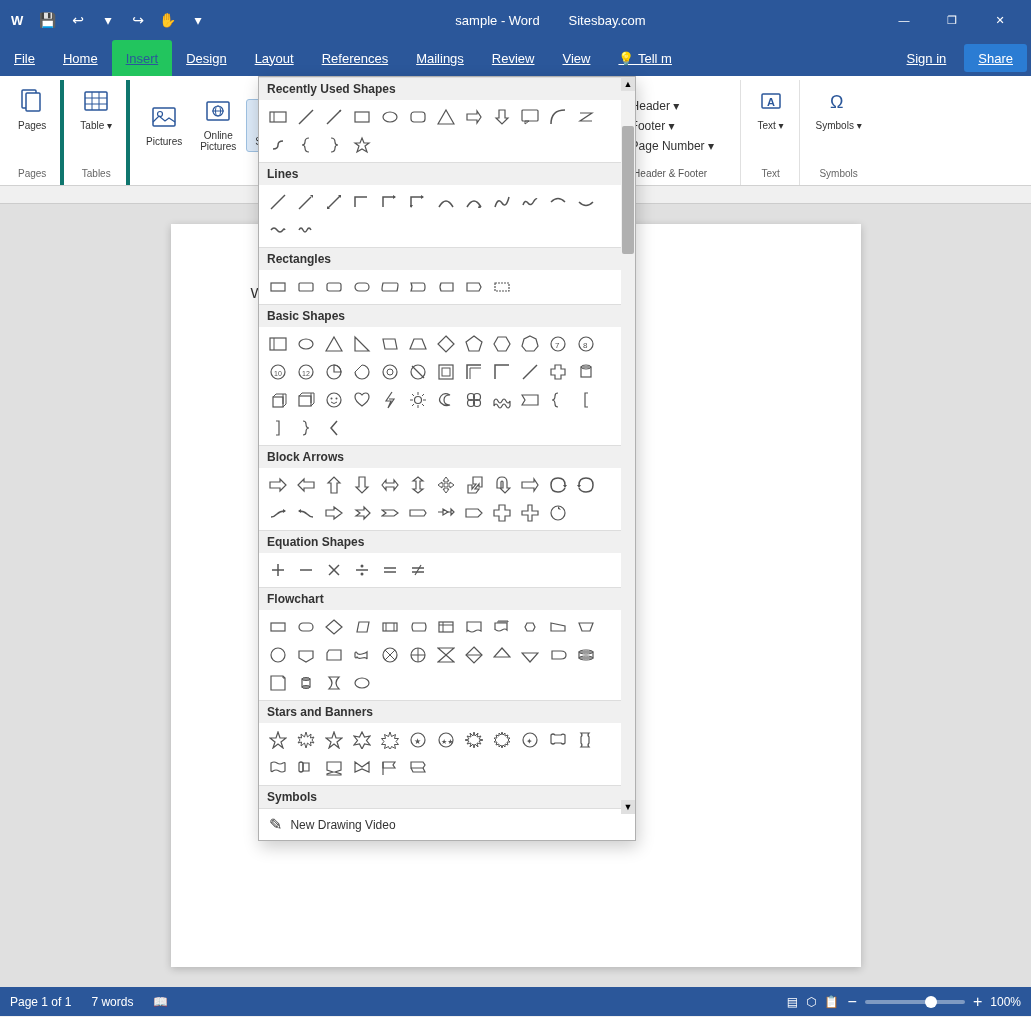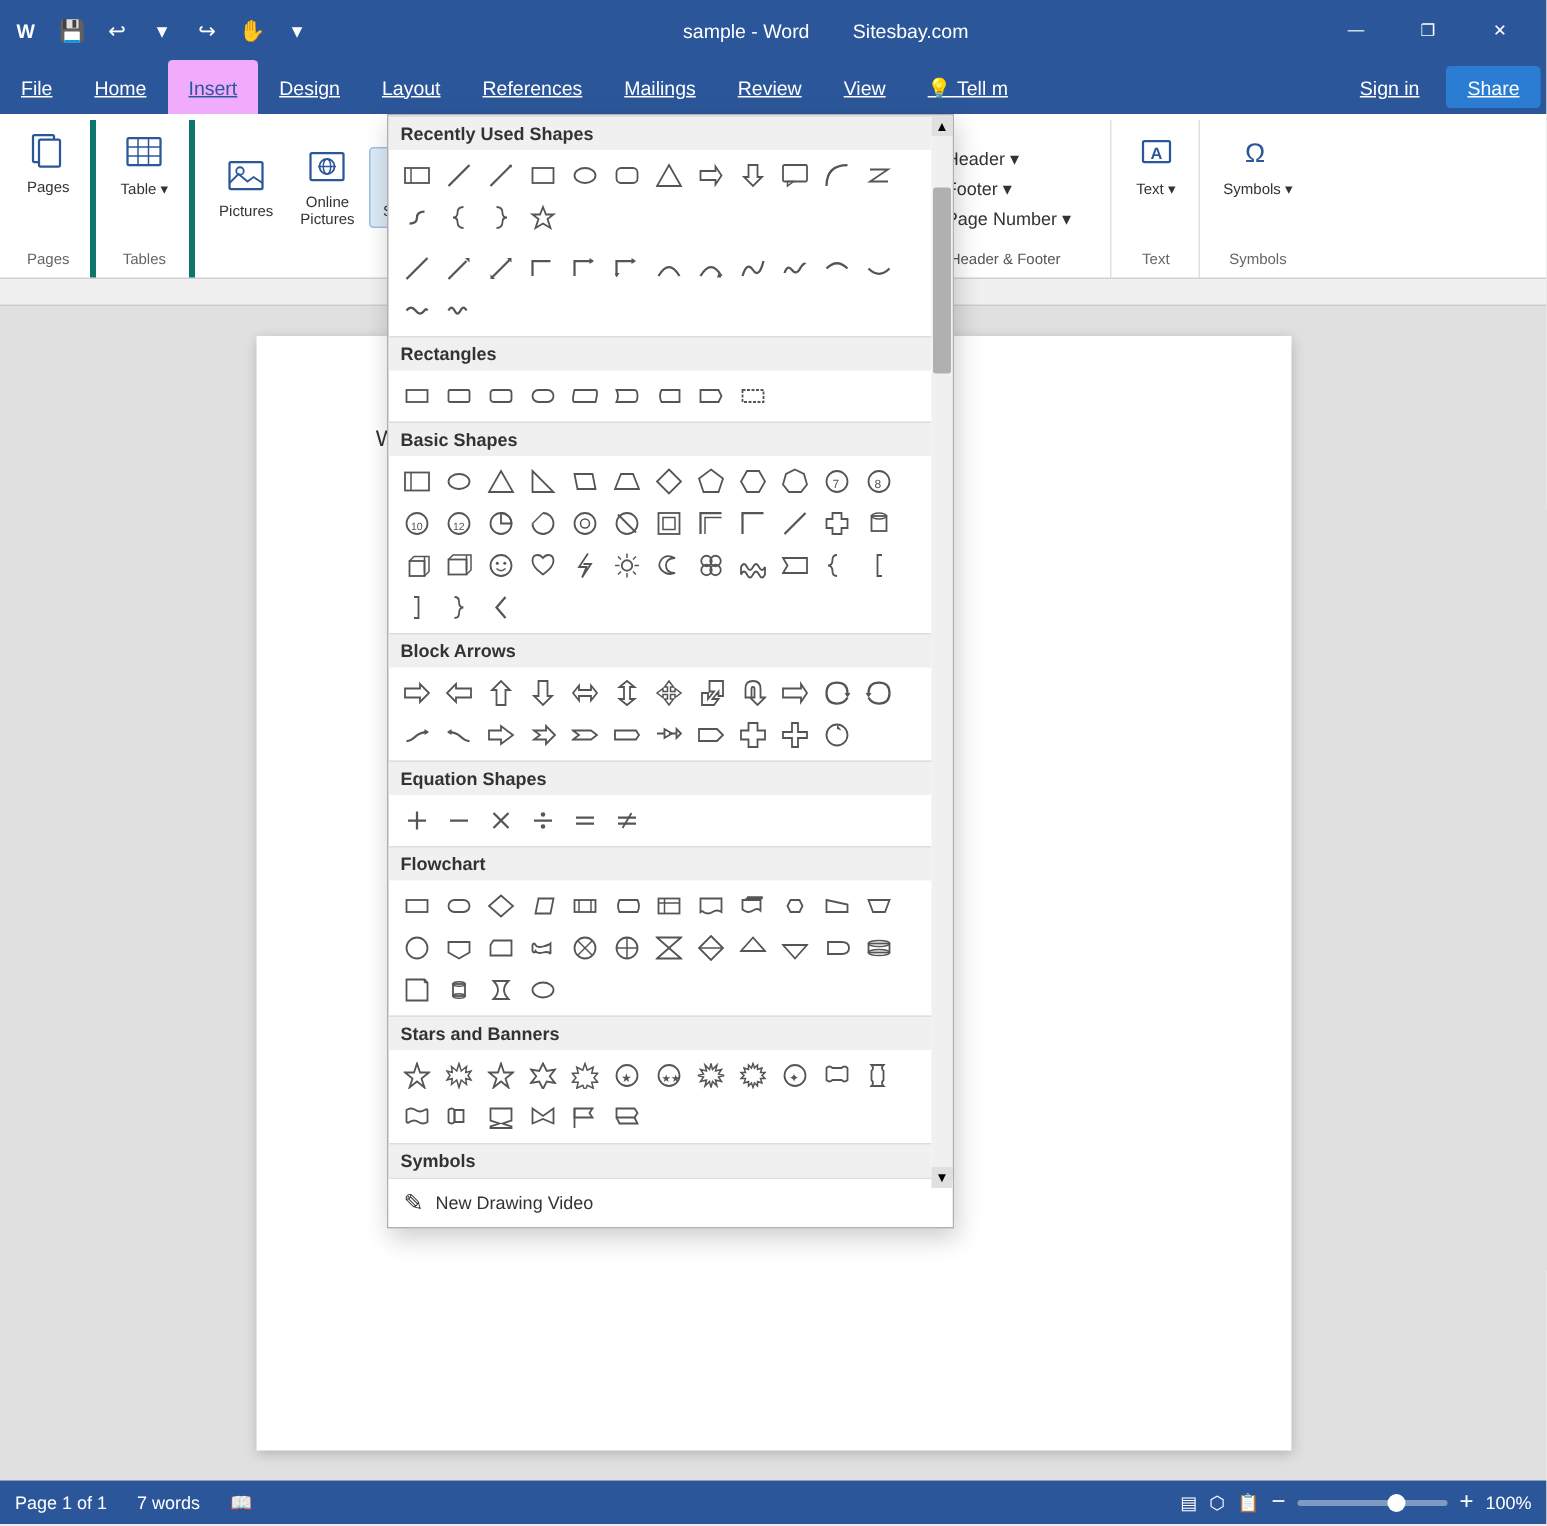--- a/index.html
+++ b/index.html
@@ -33,21 +33,21 @@
     .menu-item {
       padding: 0 14px;
       display: flex;
       align-items: center;
       color: white;
       font-size: 13px;
       cursor: pointer;
       border-radius: 3px 3px 0 0;
       text-decoration: underline;
     }
-    .menu-item.active { background: #f0abfc; color: #2b579a; }
+    .menu-item.active { background: #22c55e; color: #2b579a; }
 
     
     .ribbon {
       height: 110px;
       background: white;
       border-bottom: 1px solid #d1d1d1;
       display: flex;
       align-items: stretch;
       padding: 4px 4px 0 4px;
       gap: 2px;
@@ -548,20 +548,21 @@
                 <path d="M6,2 Q10,2 10,6 Q10,9 13,9 Q10,9 10,12 Q10,16 6,16" fill="none" stroke="#555" stroke-width="1.2"></path>
               </svg>
             </div>
           <div class="shape-item" title="Star">
               <svg width="18" height="18">
                 <polygon points="9,2 11,7 16,7 12,10 14,16 9,13 4,16 6,10 2,7 7,7" fill="none" stroke="#555" stroke-width="1.2"></polygon>
               </svg>
             </div>
         </div>
 
+        <div class="shape-section-header">Lines</div>
         <div class="shape-row">
           <div class="shape-item">
               <svg width="18" height="18">
                 <line x1="2" y1="16" x2="16" y2="2" stroke="#555" stroke-width="1.5"></line>
               </svg>
             </div>
           <div class="shape-item">
               <svg width="18" height="18">
                 <line x1="2" y1="16" x2="14" y2="4" stroke="#555" stroke-width="1.5"></line>
                 <polygon points="13,2 16,2 16,5" fill="#555"></polygon>

